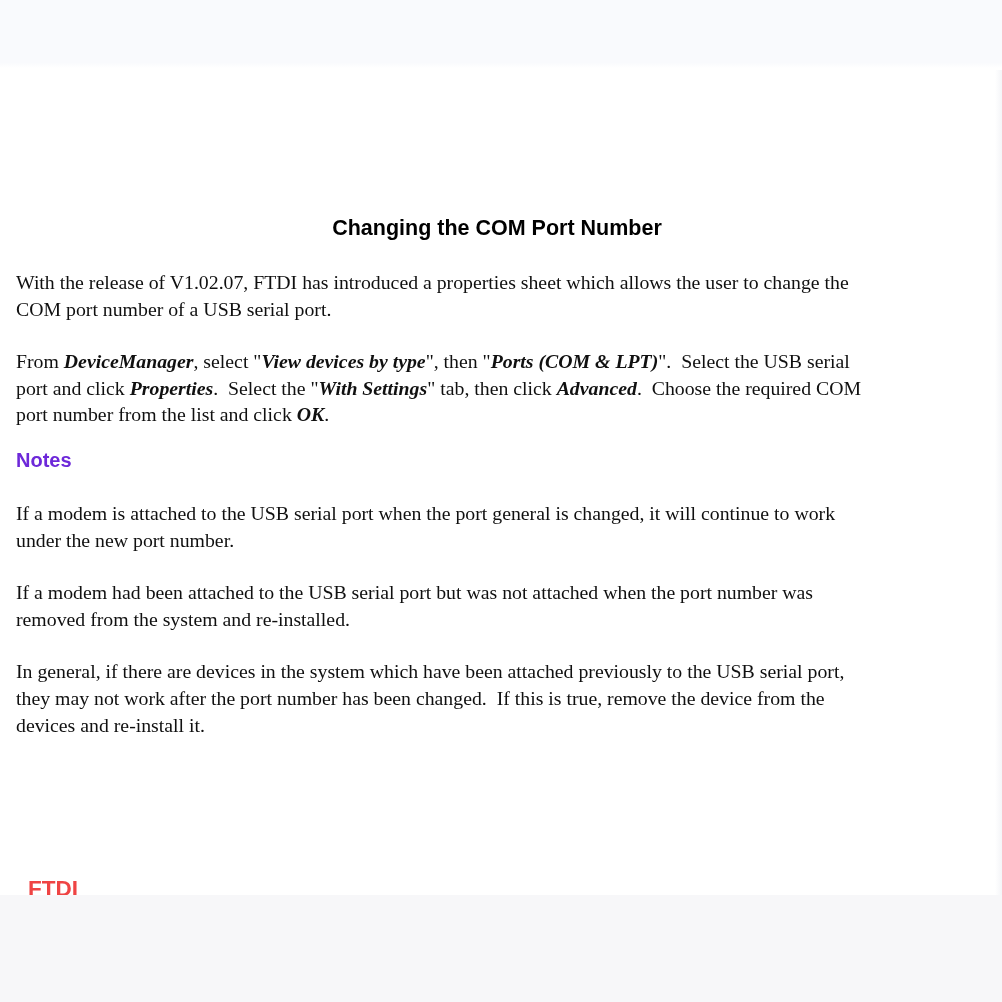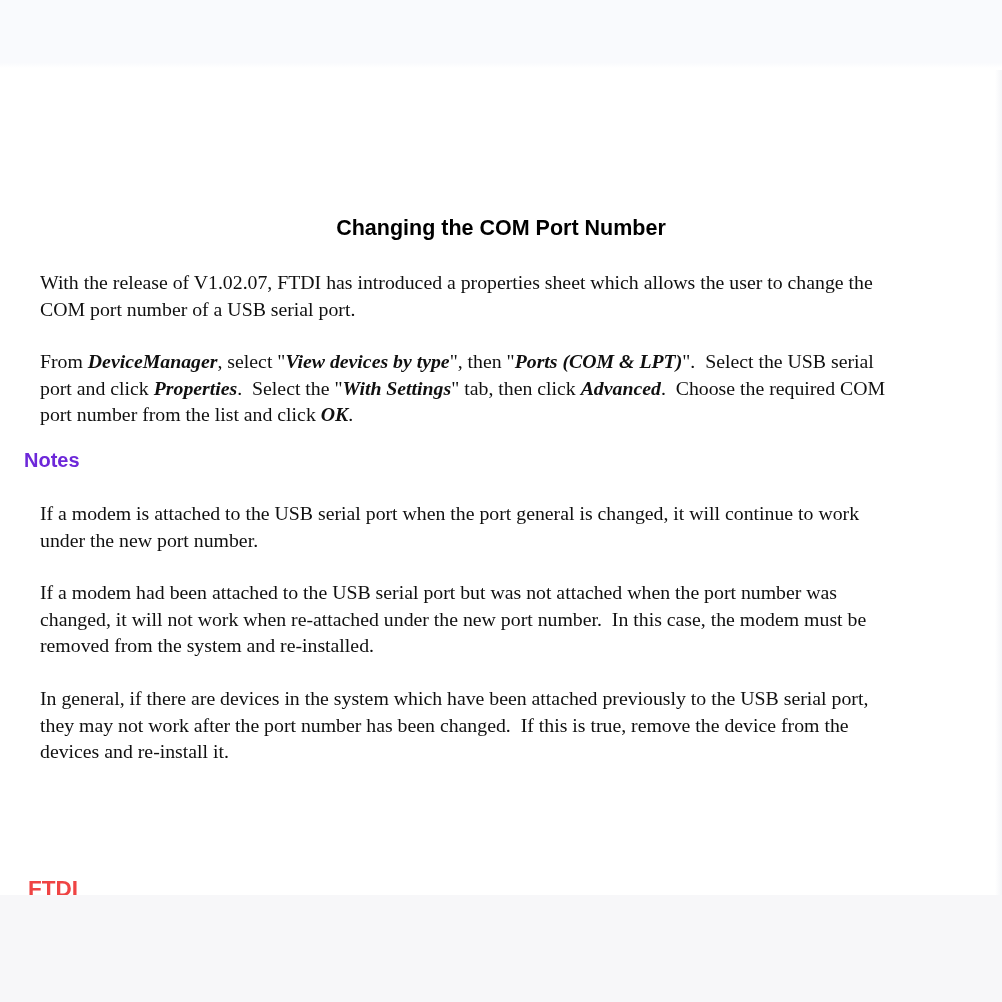--- a/index.html
+++ b/index.html
@@ -34,32 +34,31 @@
   .right-edge {
     position: absolute;
     top: 70px; right: 0;
     width: 7px; height: 825px;
     background: linear-gradient(to right, rgba(244,245,248,0), #f4f5f8);
     z-index: 1;
   }
   .content {
     position: absolute;
     inset: 0;
-    padding: 0 24px 0 24px;
+    padding: 0 24px 0 16px;
     z-index: 1;
   }
   .title {
     margin-top: 215px;
     font: 700 21.5px/27px "Liberation Sans", sans-serif;
     text-align: center;
     color: #000;
   }
   .para {
     font: 19.8px/26.6px "Liberation Serif", serif;
-    margin-left: 16px;
   }
   .line { white-space: pre; }
   .bi { font-weight: 700; font-style: italic; }
   .p-intro        { margin-top: 27px; }
   .p-instructions { margin-top: 26px; }
   .notes-heading {
     margin-top: 19px;
     font: 700 20px/26.6px "Liberation Sans", sans-serif;
     color: #6d28d9;
   }
@@ -97,21 +96,20 @@
 
   <h2 class="notes-heading">Notes</h2>
 
   <div class="para p-note1">
     <div class="line">If a modem is attached to the USB serial port when the port general is changed, it will continue to work</div>
     <div class="line">under the new port number.</div>
   </div>
 
   <div class="para p-note2">
     <div class="line">If a modem had been attached to the USB serial port but was not attached when the port number was</div>
-    <div class="line">changed, it will not work when re-attached under the new port number.  In this case, the modem must be</div>
     <div class="line">removed from the system and re-installed.</div>
   </div>
 
   <div class="para p-note3">
     <div class="line">In general, if there are devices in the system which have been attached previously to the USB serial port,</div>
     <div class="line">they may not work after the port number has been changed.  If this is true, remove the device from the</div>
     <div class="line">devices and re-install it.</div>
   </div>
 
   <div class="footer-brand">FTDI</div>

